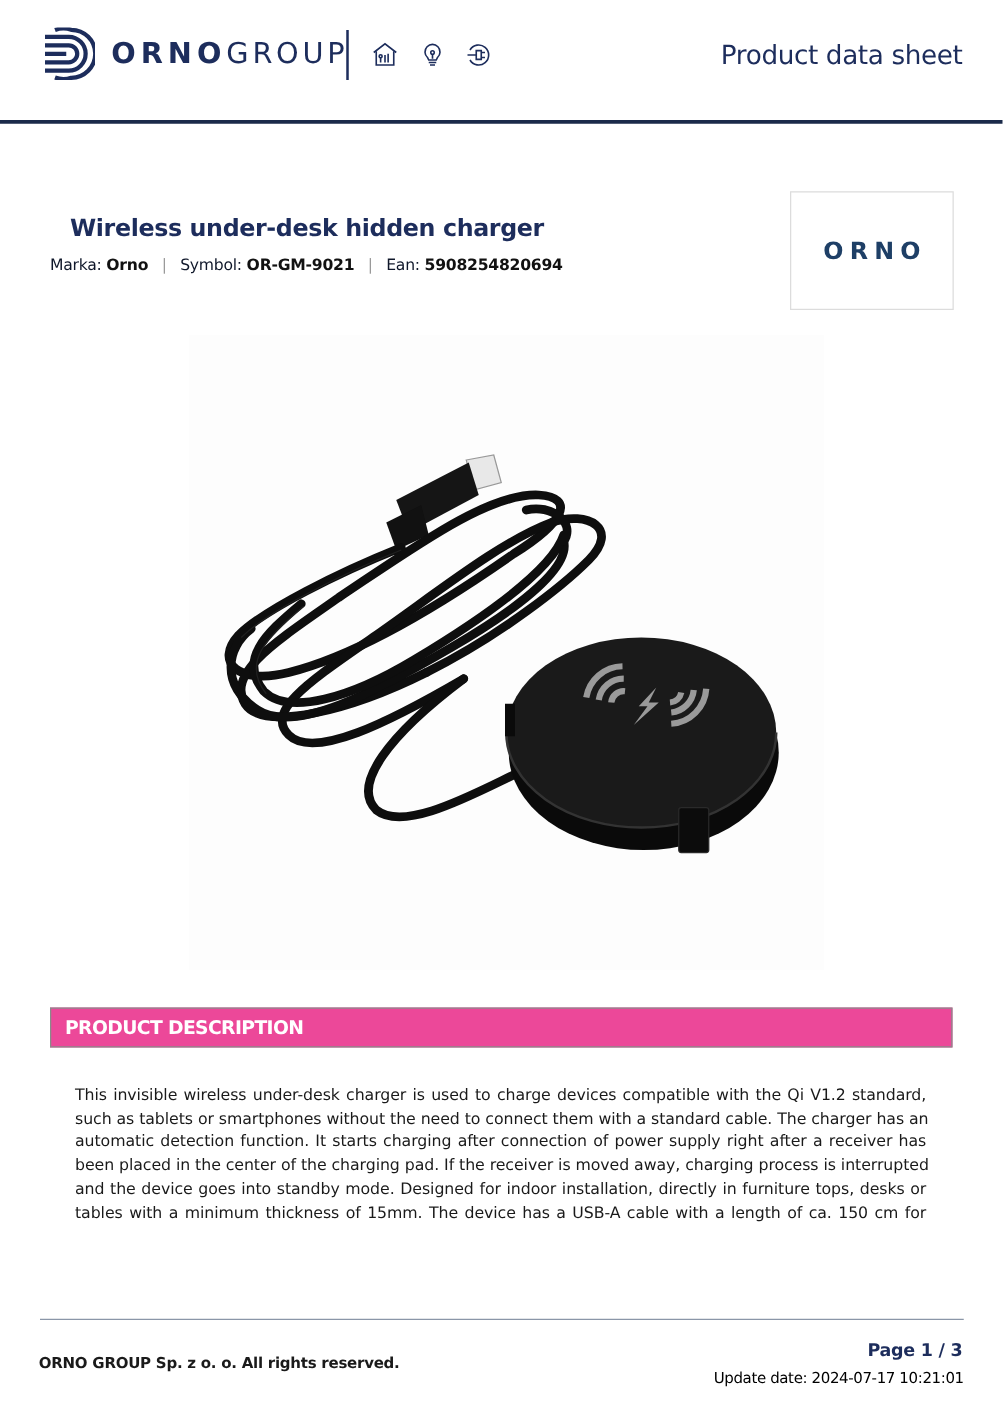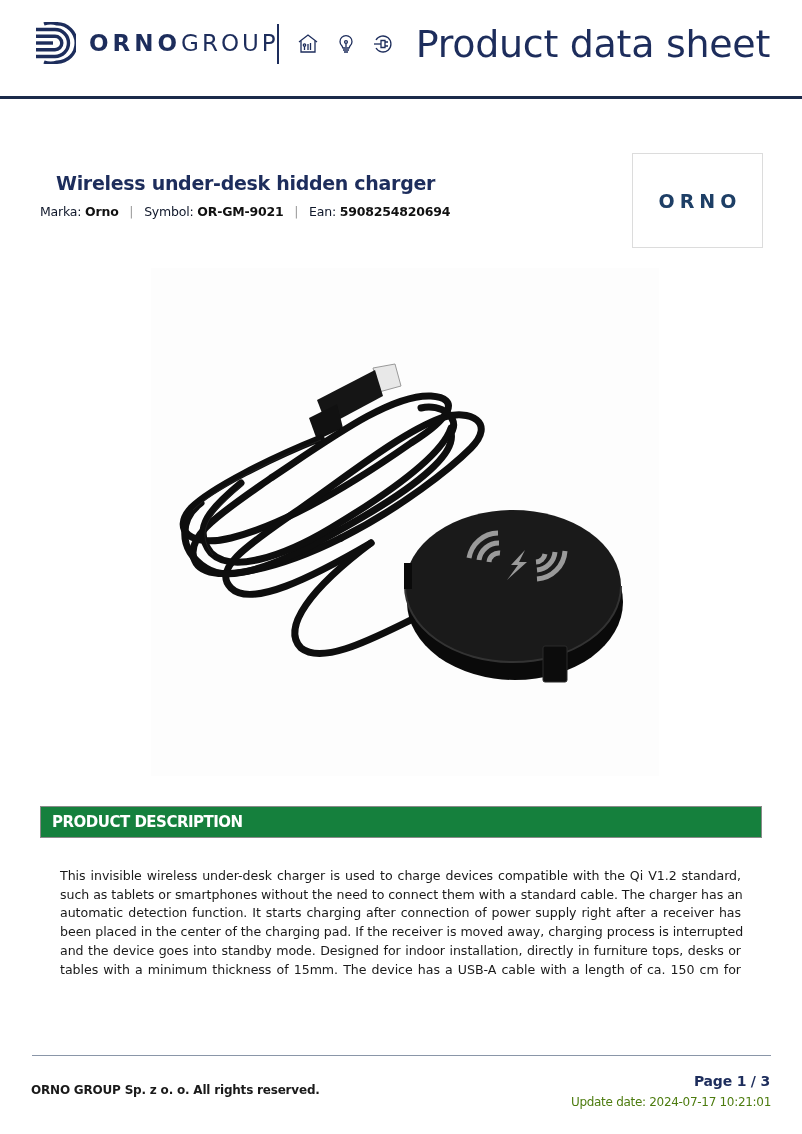--- a/index.html
+++ b/index.html
@@ -9,47 +9,47 @@
     color: #1f1f1f;
   }
   
   .header { position: absolute; left: 0; top: 0; width: 802px; height: 100px; }
   .logo-mark { position: absolute; left: 34px; top: 22px; width: 42px; height: 42px; }
   .logo-text { position: absolute; left: 89px; top: 30px; font-size: 23px; letter-spacing: 4px; color: #1d2d5c; line-height: 26px; white-space: nowrap; font-family: "DejaVu Sans", sans-serif; }
   .logo-text .bold { font-weight: bold; }
   .logo-text .light { font-weight: normal; letter-spacing: 3px; }
   .header-divider { position: absolute; left: 277px; top: 24px; width: 2px; height: 40px; background: #1d2d5c; }
   .hdr-icon { position: absolute; top: 33px; width: 22px; height: 22px; }
-  .page-heading { position: absolute; right: 32px; top: 26px; font-size: 38px; color: #1d2d5c; font-weight: normal; line-height: 36px; letter-spacing: -0.3px; font-family: "DejaVu Sans", sans-serif; }
+  .page-heading { position: absolute; right: 32px; top: 26px; font-size: 21px; color: #1d2d5c; font-weight: normal; line-height: 36px; letter-spacing: -0.3px; font-family: "DejaVu Sans", sans-serif; }
   .header-rule { position: absolute; left: 0; top: 96px; width: 802px; height: 3px; background: #1b2a4a; }
 
   
   .product-title { position: absolute; left: 40px; top: 154px; font-size: 19px; font-weight: bold; color: #1d2d5c; line-height: 26px; letter-spacing: -0.3px; }
   .meta { position: absolute; left: 40px; top: 203px; font-size: 12.5px; line-height: 18px; white-space: nowrap; letter-spacing: -0.2px; }
   .meta .lbl { color: #0f172a; }
   .meta .val { color: #111111; font-weight: bold; }
   .meta .sep { color: #9a9a9a; margin: 0 7px; }
 
   .brand-box { position: absolute; left: 632px; top: 153px; width: 129px; height: 93px; border: 1px solid #dcdcdc; background: #ffffff; }
   .brand-box .brand-logo { position: absolute; left: 0; right: 0; top: 36px; text-align: center; font-size: 19px; font-weight: bold; color: #1e3f66; letter-spacing: 5px; line-height: 22px; padding-left: 5px; }
 
   
   .product-image { position: absolute; left: 151px; top: 268px; width: 508px; height: 508px; background: #fdfdfd; }
 
   
-  .section-bar { position: absolute; left: 40px; top: 806px; width: 722px; height: 32px; background: #15803d; border: 1px solid #8a8a8a; box-sizing: border-box; }
+  .section-bar { position: absolute; left: 40px; top: 806px; width: 722px; height: 32px; background: #ec4899; border: 1px solid #8a8a8a; box-sizing: border-box; }
   .section-bar .section-title { position: absolute; left: 11px; top: 6px; font-size: 15px; font-weight: bold; color: #ffffff; letter-spacing: -0.5px; line-height: 19px; }
   .description { position: absolute; left: 60px; top: 867px; width: 681px; font-size: 12.6px; line-height: 18.7px; color: #1a1a1a; text-align: justify; text-align-last: justify; letter-spacing: -0.05px; }
   .description .line { display: block; text-align: justify; text-align-last: justify; white-space: nowrap; }
 
   
   .footer-rule { position: absolute; left: 32px; top: 1055px; width: 739px; height: 1px; background: #8a96a8; }
   .copyright { position: absolute; left: 31px; top: 1082px; font-size: 12px; color: #1a1a1a; line-height: 16px; letter-spacing: -0.2px; font-weight: bold; }
   .page-num { position: absolute; right: 32px; top: 1072px; font-size: 14px; font-weight: bold; color: #1d2d5c; line-height: 18px; letter-spacing: -0.2px; margin-left: 28px; }
-  .update-date { position: absolute; right: 31px; top: 1094px; font-size: 12px; color: #4d7c0f; line-height: 16px; letter-spacing: -0.3px; }
+  .update-date { position: absolute; right: 31px; top: 1094px; font-size: 12px; color: #000000; line-height: 16px; letter-spacing: -0.3px; }
 </style>
 </head>
 <body>
 
 <div class="header">
   <svg class="logo-mark" viewBox="0 0 42 42">
     <g fill="none" stroke="#1d2d5c" stroke-width="3.4" stroke-linecap="butt">
       <path d="M 2 7.5 L 21 7.5 A 13.5 13.5 0 0 1 21 34.5 L 2 34.5"></path>
       <path d="M 2 14.2 L 21 14.2 A 6.8 6.8 0 0 1 21 27.8 L 2 27.8"></path>
       <path d="M 10 2 A 19.5 19.5 0 0 1 23 1.8 A 19.2 19.2 0 0 1 23 40.2 A 19.5 19.5 0 0 1 10 40"></path>

